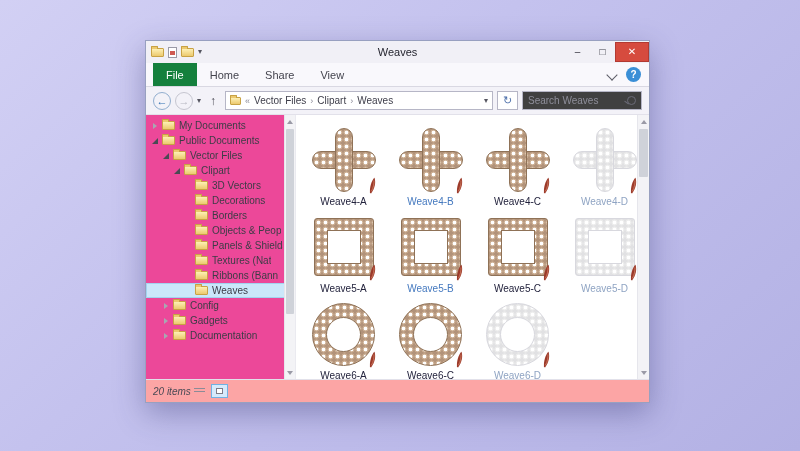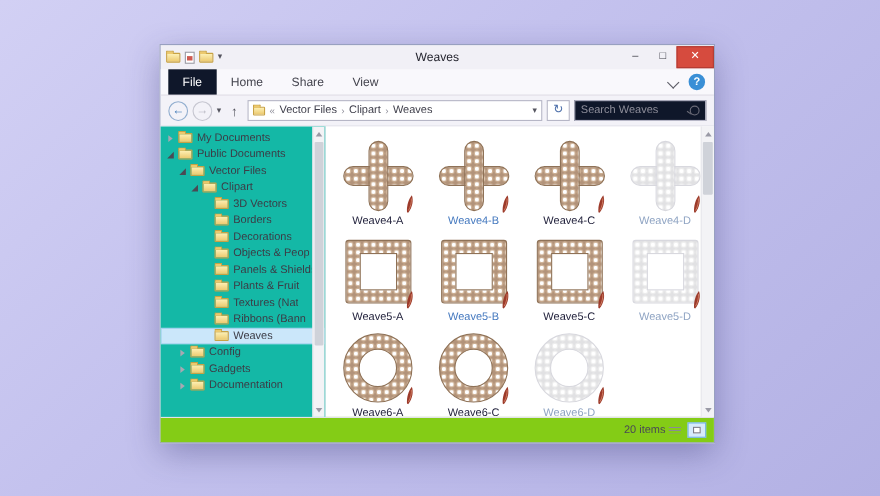--- a/index.html
+++ b/index.html
@@ -22,41 +22,41 @@
   .pgico{width:9px;height:11px;background:#fff;border:1px solid #9a9aa6;position:relative;flex:none;box-sizing:border-box;}
   .pgico::after{content:"";position:absolute;left:1px;top:3px;width:5px;height:4px;background:#cf5a52;}
   .dd{font-size:8px;color:#55555f;line-height:1;}
   .title{position:absolute;left:0;right:0;text-align:center;font-size:11px;color:#24242e;}
   .wctrl{margin-left:auto;display:flex;z-index:2;}
   .wbtn{width:25px;height:20px;text-align:center;line-height:19px;font-size:10px;color:#3a3a44;}
   .wbtn.close{width:34px;background:#d64b3e;color:#fff;border:1px solid #b23а32;border:1px solid #b23a32;box-sizing:border-box;line-height:18px;}
   
   .tabsrow{height:23px;background:#f9f8fc;border-bottom:1px solid #d9d8e2;display:flex;align-items:stretch;flex:none;padding-left:7px;}
   .tab{padding:0 13px;font-size:11px;color:#44444e;display:flex;align-items:center;}
-  .tab.filetab{background:#0f172a;color:#fff;}
+  .tab.filetab{background:#15803d;color:#fff;}
   .tabspacer{flex:1;}
   .chev{width:7px;height:7px;border-right:1.5px solid #5c5c66;border-bottom:1.5px solid #5c5c66;transform:rotate(45deg);align-self:center;margin-right:10px;}
   .helpbtn{width:15px;height:15px;border-radius:50%;background:#3a8fd6;color:#fff;font-size:10px;font-weight:bold;text-align:center;line-height:15px;align-self:center;margin-right:8px;}
   
   .toolbar{height:27px;background:#f3f2f8;border-bottom:1px solid #e2e1ea;display:flex;align-items:center;gap:4px;padding:0 7px;flex:none;}
   .navbtn{width:18px;height:18px;border-radius:50%;border:1px solid #92aecf;color:#2f6fb2;font-size:11px;line-height:16px;text-align:center;flex:none;box-sizing:border-box;}
   .navbtn.disabled{border-color:#c6c6d0;color:#b8b8c2;}
   .upbtn{width:16px;height:16px;color:#4b4b55;font-size:12px;line-height:16px;text-align:center;flex:none;}
   .addressbar{flex:1;height:19px;background:#fff;border:1px solid #b6b6c6;display:flex;align-items:center;font-size:10px;color:#3d3d49;padding:0 4px;gap:4px;box-sizing:border-box;min-width:0;}
   .addressbar .fico{width:11px;height:8px;}
   .crumb{white-space:nowrap;}
   .sep{color:#8a8a96;font-size:9px;}
   .abflex{flex:1;}
   .refresh{width:21px;height:19px;background:#fff;border:1px solid #b6b6c6;color:#4b6ea9;font-size:11px;text-align:center;line-height:17px;flex:none;box-sizing:border-box;}
-  .searchbox{width:120px;height:19px;background:#0f172a;border:1px solid #b6b6c6;display:flex;align-items:center;justify-content:space-between;font-size:10px;color:#8e8e9a;padding:0 5px;flex:none;box-sizing:border-box;}
+  .searchbox{width:120px;height:19px;background:#404040;border:1px solid #b6b6c6;display:flex;align-items:center;justify-content:space-between;font-size:10px;color:#8e8e9a;padding:0 5px;flex:none;box-sizing:border-box;}
   .mag{width:7px;height:7px;border:1.4px solid #6b6b77;border-radius:50%;position:relative;flex:none;}
   .mag::after{content:"";position:absolute;left:-4px;top:5px;width:5px;height:1.4px;background:#6b6b77;transform:rotate(35deg);}
   
   .main{flex:1;display:flex;min-height:0;background:#fff;}
-  .tree{width:150px;flex:none;position:relative;padding-top:3px;border-right:1px solid #eaeaf0;overflow:hidden;background:#14b8a6;box-sizing:border-box;}
+  .tree{width:150px;flex:none;position:relative;padding-top:3px;border-right:1px solid #eaeaf0;overflow:hidden;background:#ec4899;box-sizing:border-box;}
   .ti{height:15px;display:flex;align-items:center;font-size:10px;color:#3c3c46;white-space:nowrap;overflow:hidden;padding-right:12px;}
   .ti.d0{padding-left:5px;} .ti.d1{padding-left:16px;} .ti.d2{padding-left:27px;} .ti.d3{padding-left:38px;}
   .ti.sel{background:#cbe7fa;box-shadow:inset 0 0 0 1px #a3d3ef;}
   .exp{width:10px;height:10px;flex:none;position:relative;}
   .exp.closed::before{content:"";position:absolute;left:2px;top:2px;border-left:4px solid #a8a8b2;border-top:3px solid transparent;border-bottom:3px solid transparent;}
   .exp.open::before{content:"";position:absolute;left:1px;top:2px;border-bottom:6px solid #4a4a54;border-left:6px solid transparent;}
   .ti .fico{margin:0 4px 0 1px;}
   .tlabel{overflow:hidden;text-overflow:clip;}
   
   .vscroll{position:absolute;top:0;bottom:0;width:11px;background:#f3f3f6;border-left:1px solid #e6e6ec;box-sizing:border-box;}
@@ -82,21 +82,21 @@
   .bv{position:absolute;left:25px;top:2px;width:18px;height:64px;border-radius:9px;}
   .sq{width:60px;height:58px;border-radius:3px;position:relative;}
   .sq::after{content:"";position:absolute;left:12px;top:11px;right:12px;bottom:11px;background:#fff;border:1px solid var(--bd);}
   .rg{width:63px;height:63px;border-radius:50%;position:relative;}
   .rg::after{content:"";position:absolute;inset:13px;background:#fff;border-radius:50%;border:1px solid var(--bd);}
   .feather{position:absolute;right:1px;bottom:0;width:10px;height:17px;transform:rotate(14deg);}
   .cap{font-size:10px;color:#23233d;margin-top:2px;line-height:11px;}
   .cap.blue{color:#4579bf;}
   .cap.faint{color:#8fa4c3;}
   
-  .statusbar{height:22px;flex:none;background:#84cc16;border-top:1px solid #e2e1ea;display:flex;align-items:center;justify-content:flex-end;padding:0 7px;font-size:10px;color:#4a4a55;}
+  .statusbar{height:22px;flex:none;background:#fca5a5;border-top:1px solid #e2e1ea;display:flex;align-items:center;justify-content:flex-start;padding:0 7px;font-size:10px;color:#4a4a55;font-style:italic;}
   .viewtoggles{display:flex;gap:3px;align-items:center;}
   .vb{width:17px;height:14px;box-sizing:border-box;border:1px solid transparent;position:relative;}
   .vb1::before{content:"";position:absolute;inset:3px 2px;background:repeating-linear-gradient(#8b8b97 0 1px,transparent 1px 3px);}
   .vb2{border-color:#6fb2e3;background:#d6eafb;}
   .vb2::before{content:"";position:absolute;inset:3px 4px;border:1px solid #7d7d89;background:#fff;}
 </style>
 </head>
 <body>
 
 <div class="window">
@@ -173,41 +173,36 @@
           <span class="tlabel">Clipart</span>
         </div>
       <div class="ti d3">
           <span class="exp"></span>
           <span class="fico"></span>
           <span class="tlabel">3D Vectors</span>
         </div>
       <div class="ti d3">
           <span class="exp"></span>
           <span class="fico"></span>
+          <span class="tlabel">Decorations</span>
+        </div>
+      <div class="ti d3">
+          <span class="exp"></span>
+          <span class="fico"></span>
           <span class="tlabel">Borders</span>
         </div>
       <div class="ti d3">
           <span class="exp"></span>
           <span class="fico"></span>
-          <span class="tlabel">Decorations</span>
-        </div>
-      <div class="ti d3">
-          <span class="exp"></span>
-          <span class="fico"></span>
           <span class="tlabel">Objects &amp; Peop</span>
         </div>
       <div class="ti d3">
           <span class="exp"></span>
           <span class="fico"></span>
           <span class="tlabel">Panels &amp; Shields</span>
-        </div>
-      <div class="ti d3">
-          <span class="exp"></span>
-          <span class="fico"></span>
-          <span class="tlabel">Plants &amp; Fruit</span>
         </div>
       <div class="ti d3">
           <span class="exp"></span>
           <span class="fico"></span>
           <span class="tlabel">Textures (Nat</span>
         </div>
       <div class="ti d3">
           <span class="exp"></span>
           <span class="fico"></span>
           <span class="tlabel">Ribbons (Bann</span>

